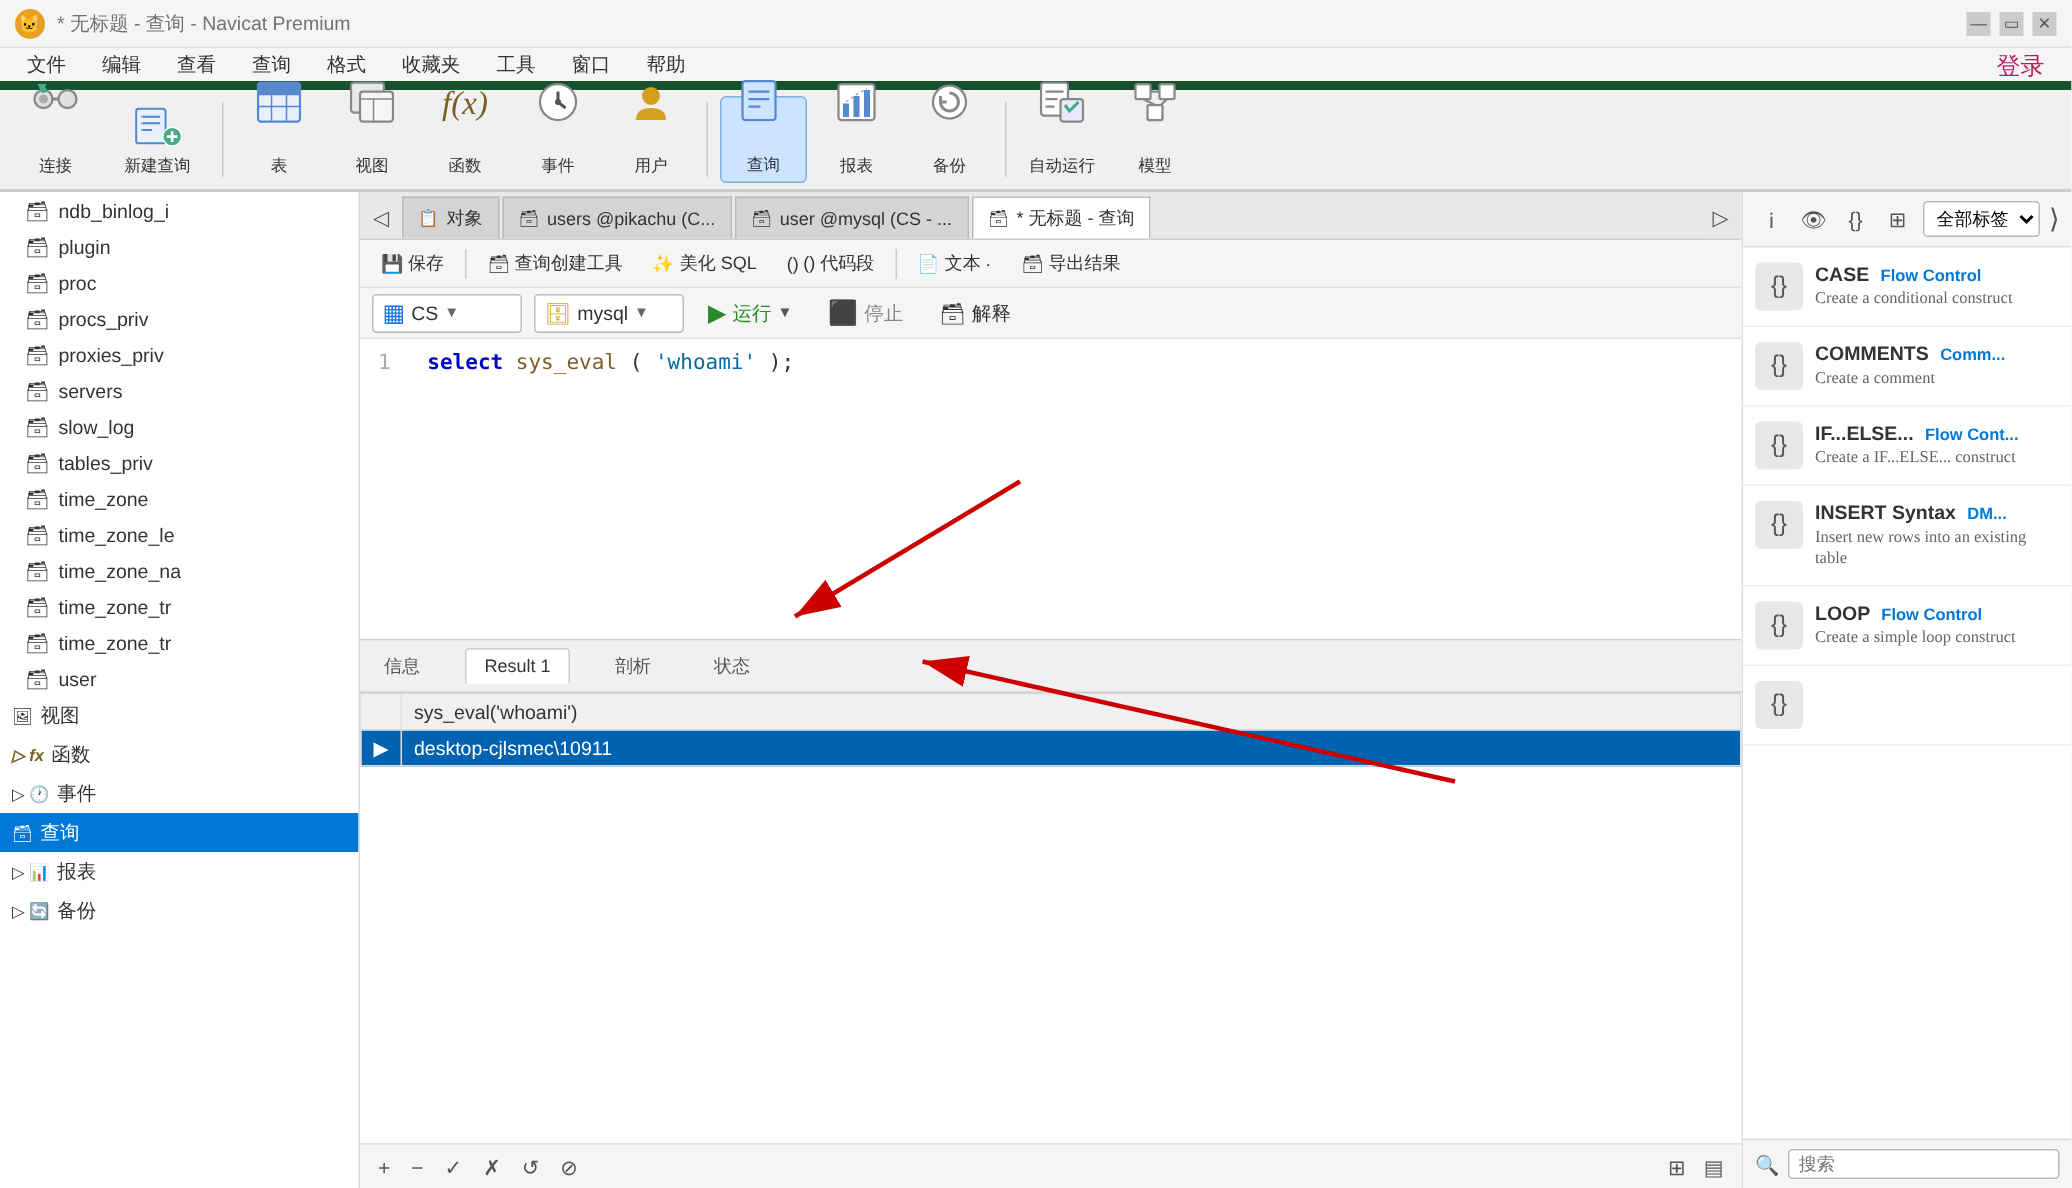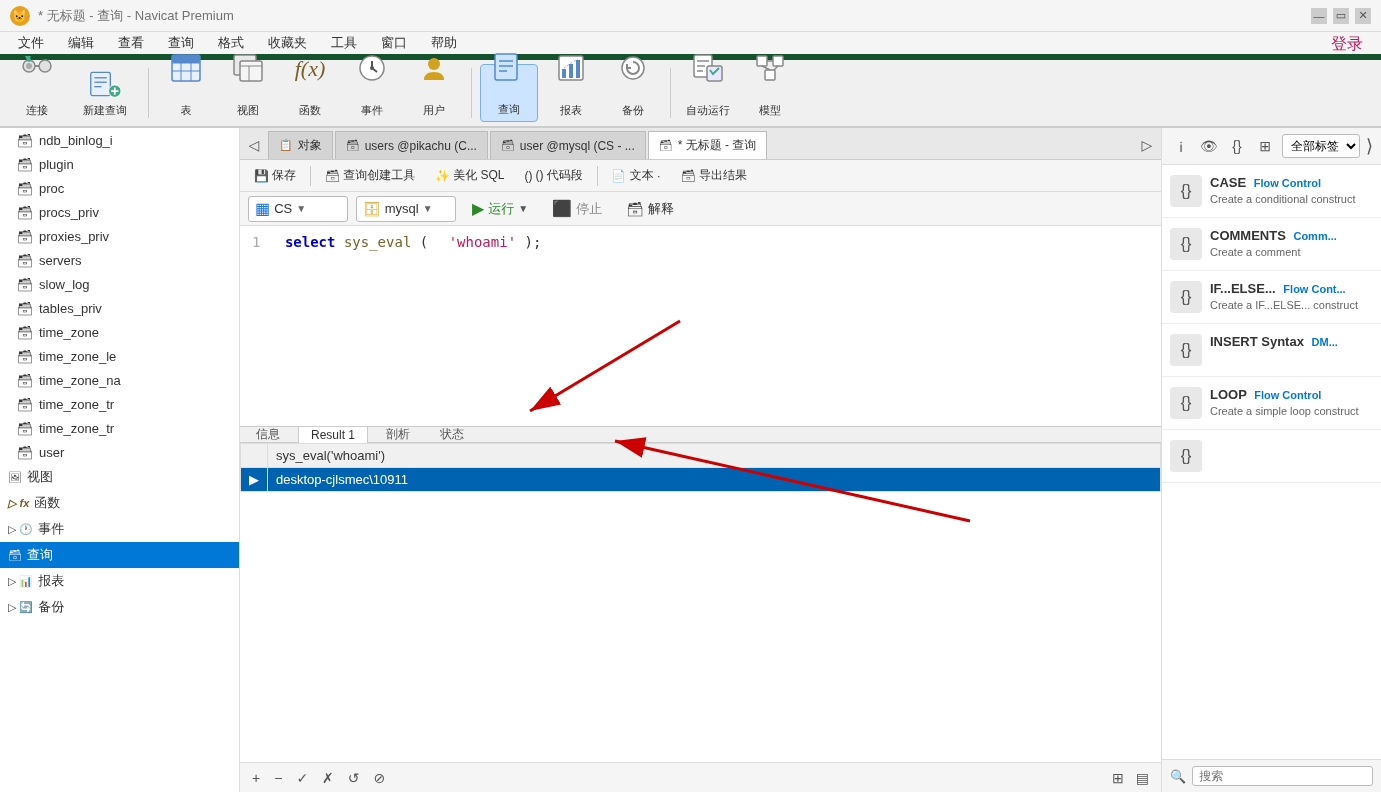--- a/index.html
+++ b/index.html
@@ -226,38 +226,38 @@
       background: #fff;
       color: #333;
       overflow: auto;
       min-height: 120px;
       max-height: 200px;
       position: relative;
     }
     .line-num { color: #aaa; margin-right: 16px; user-select: none; }
     .kw-select { color: #0000cc; font-weight: bold; }
     .kw-func { color: #795e26; }
-    .kw-string { color: #be185d; margin-left: 12px; }
+    .kw-string { color: #0369a1; }
 
     
     .result-panel {
       border-top: 1px solid #ccc;
       display: flex;
       flex-direction: column;
       flex: 1;
       overflow: hidden;
     }
     .result-tabs {
       background: #f0f0f0;
-      height: 16px;
+      height: 35px;
       display: flex;
       align-items: center;
       padding: 0 4px;
       border-bottom: 1px solid #ccc;
-      gap: 6px;
+      gap: 18px;
     }
     .result-tab {
       padding: 4px 12px;
       font-size: 12px;
       cursor: pointer;
       border-radius: 3px 3px 0 0;
       color: #555;
     }
     .result-tab.active { background: #fff; border: 1px solid #ccc; border-bottom: 1px solid #fff; color: #333; }
 
@@ -343,21 +343,21 @@
       display: flex;
       align-items: center;
       justify-content: center;
       flex-shrink: 0;
       font-size: 14px;
       color: #555;
     }
     .rp-item-content { flex: 1; overflow: hidden; }
     .rp-item-title { font-size: 13px; font-weight: bold; color: #333; margin-bottom: 2px; }
     .rp-item-title .tag-blue { color: #0078d7; font-size: 11px; margin-left: 4px; }
-    .rp-item-desc { font-size: 11px; color: #666; line-height: 1.3; }
+    .rp-item-desc { font-size: 11px; color: #666; line-height: 1.3; font-family: Liberation Serif, serif; }
     .rp-search {
       padding: 6px 8px;
       border-top: 1px solid #ddd;
       background: #f5f5f5;
       display: flex;
       align-items: center;
     }
     .rp-search-input {
       flex: 1;
       height: 20px;
@@ -864,20 +864,21 @@
       </div>
 
       <div class="rp-item">
         <div class="rp-item-icon">
           <span style="font-size:16px;color:#555">{}</span>
         </div>
         <div class="rp-item-content">
           <div class="rp-item-title">
             INSERT Syntax <span class="tag-blue">DM...</span>
           </div>
+          <div class="rp-item-desc">Insert new rows into an existing table</div>
         </div>
       </div>
 
       <div class="rp-item">
         <div class="rp-item-icon">
           <span style="font-size:16px;color:#555">{}</span>
         </div>
         <div class="rp-item-content">
           <div class="rp-item-title">
             LOOP <span class="tag-blue">Flow Control</span>

